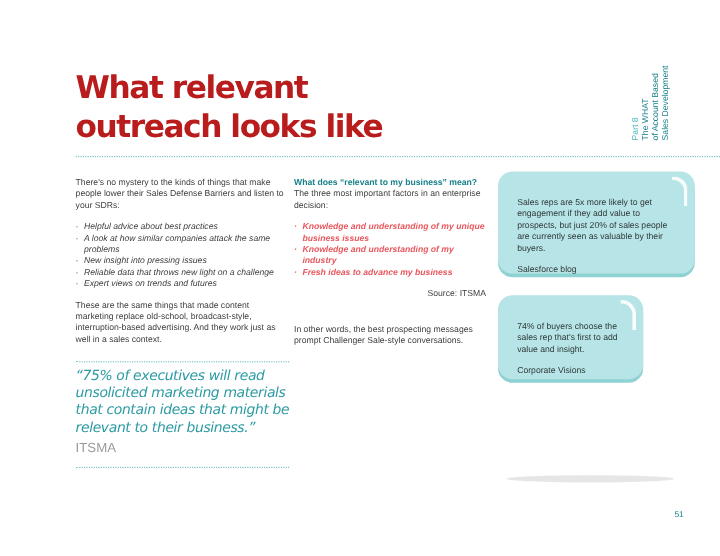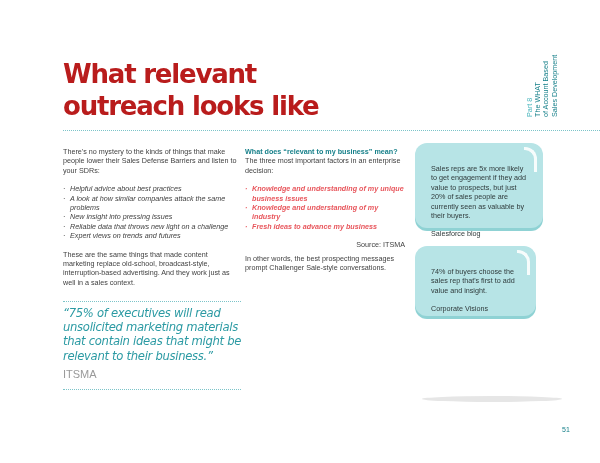--- a/index.html
+++ b/index.html
@@ -96,24 +96,24 @@
 
 <div class="col" style="left:245px; top:147px; width:160px;">
   <p class="heading-teal">What does “relevant to my business” mean?</p>
   <p>The three most important factors in an enterprise decision:</p>
   <ul class="red-list" style="margin-top:9px;">
     <li>Knowledge and understanding of my unique business issues</li>
     <li>Knowledge and understanding of my industry</li>
     <li>Fresh ideas to advance my business</li>
   </ul>
   <p style="margin-top:9px;text-align:right;">Source: ITSMA</p>
-  <p style="margin-top:4px;">In other words, the best prospecting messages prompt Challenger Sale-style conversations.</p>
+  <p style="margin-top:20px;">In other words, the best prospecting messages prompt Challenger Sale-style conversations.</p>
 </div>
 
-<div class="callout" style="left:415px; top:143px; width:128px; height:85px;">
+<div class="callout" style="left:415px; top:143px; width:164px; height:85px;">
   <div class="gloss"></div>
   <p>Sales reps are 5x more likely to get engagement if they add value to prospects, but just 20% of sales people are currently seen as valuable by their buyers.</p>
   <p style="margin-top:9px;">Salesforce blog</p>
 </div>
 
 <div class="callout" style="left:415px; top:246px; width:121px; height:70px;">
   <div class="gloss"></div>
   <p>74% of buyers choose the sales rep that's first to add value and insight.</p>
   <p style="margin-top:9px;">Corporate Visions</p>
 </div>

